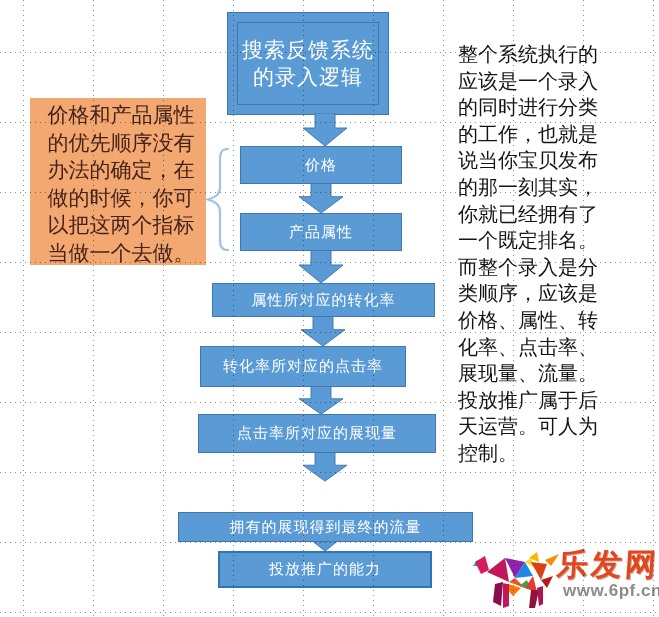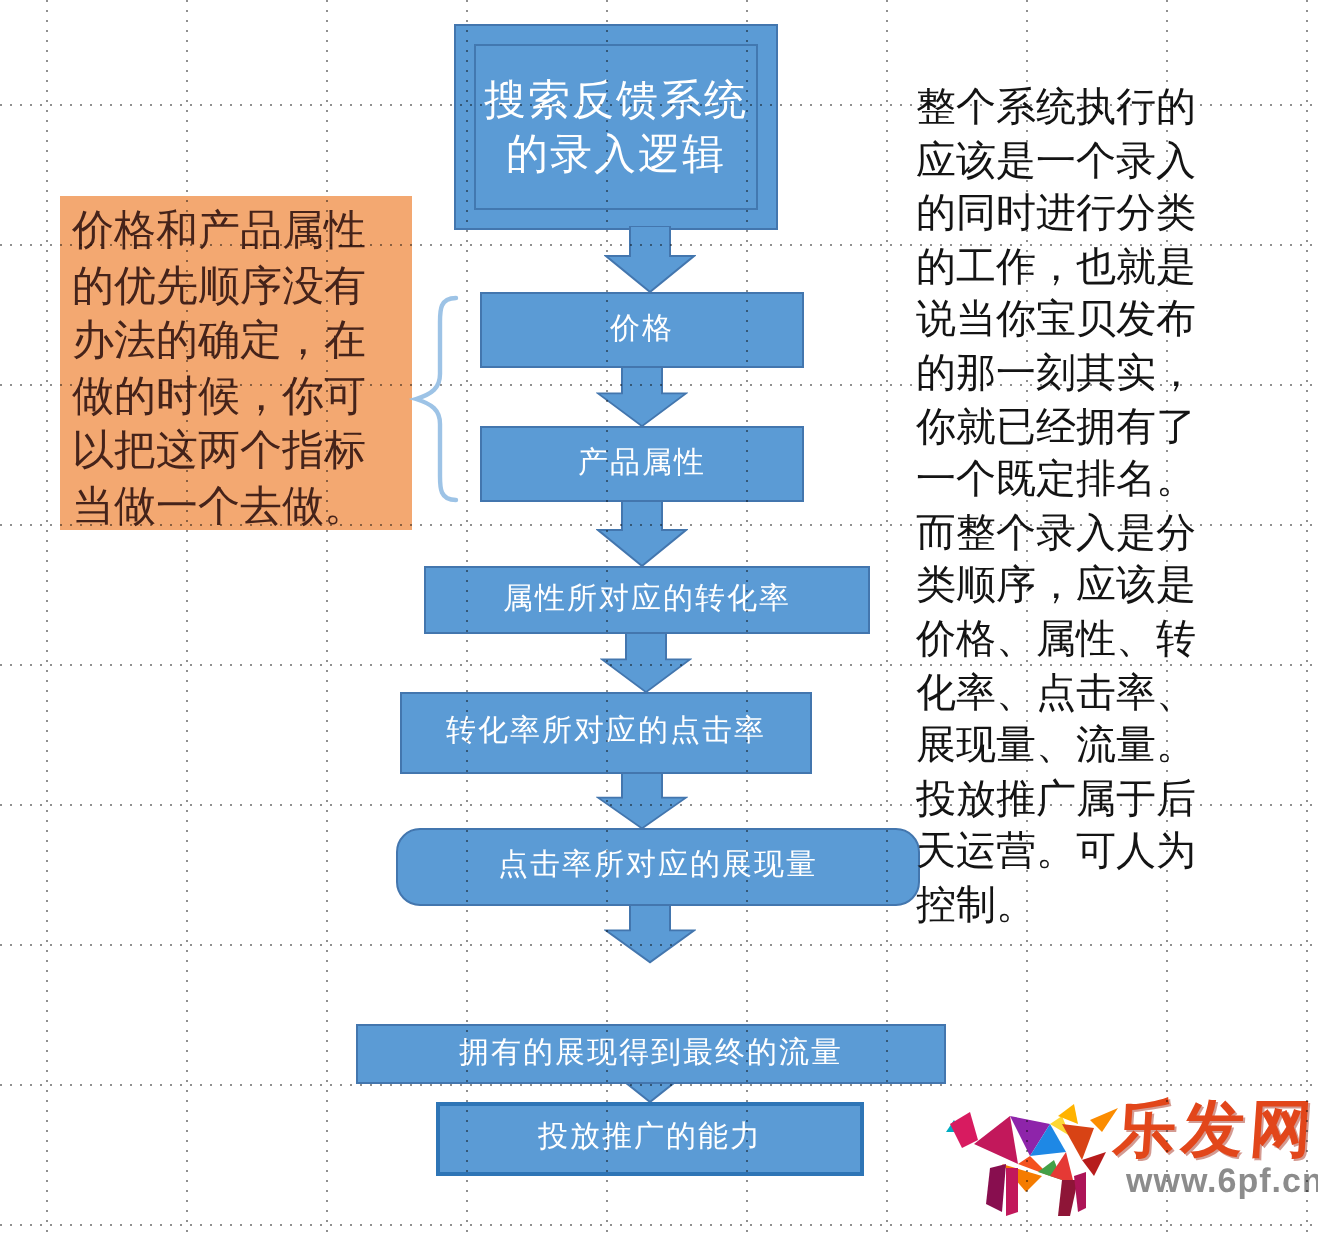--- a/index.html
+++ b/index.html
@@ -15,40 +15,40 @@
     white-space:pre-line;box-sizing:border-box;letter-spacing:1px;
   }
   #title-node{left:227px;top:12px;width:162px;height:103px;font-size:21px;}
   #title-node .inner-frame{
     position:absolute;inset:9px;border:1px solid rgba(27,62,116,.38);pointer-events:none;
   }
   #node-0{left:240px;top:146px;width:162px;height:38px;}
   #node-1{left:240px;top:213px;width:162px;height:38px;}
   #node-2{left:212px;top:283px;width:223px;height:34px;}
   #node-3{left:200px;top:346px;width:206px;height:41px;}
-  #node-4{left:198px;top:414px;width:262px;height:39px;border-radius:12px;}
+  #node-4{left:198px;top:414px;width:238px;height:39px;}
   #node-5{left:178px;top:481px;width:295px;height:30px;margin-top:31px;}
   #node-6{left:218px;top:551px;width:214px;height:37px;border:2px solid var(--final-border);}
   
   .arrow{position:absolute;width:46px;}
   .arrow svg{display:block;width:100%;height:100%;}
   .arrow polygon{fill:var(--node-fill);stroke:var(--node-border);stroke-width:1;}
   #arrow-0{left:302px;top:113px;height:34px;}
   #arrow-1{left:298px;top:183px;height:31px;}
   #arrow-2{left:298px;top:250px;height:34px;}
   #arrow-3{left:300px;top:316px;height:31px;}
   #arrow-4{left:298px;top:386px;height:29px;}
   #arrow-5{left:302px;top:452px;height:30px;}
   #arrow-6{left:302px;top:519px;height:33px;}
   
   .note-left{
     position:absolute;left:30px;top:98px;width:176px;height:167px;
     background:var(--note-fill);color:var(--note-text);
     font-size:21px;line-height:27.5px;white-space:pre-line;
-    padding:4px 0 0 6px;box-sizing:border-box;
+    padding:4px 0 0 6px;box-sizing:border-box;text-align:center;
   }
   .note-right{
     position:absolute;left:458px;top:41px;width:200px;
     color:var(--text);font-size:20px;line-height:26.6px;white-space:pre-line;
   }
   .brace{position:absolute;left:204px;top:147px;width:28px;height:105px;}
   .brace path{stroke:var(--brace);stroke-width:2.2;fill:none;stroke-linecap:round;}
   
   .watermark{position:absolute;left:473px;top:544px;width:182px;height:66px;}
   .bull{position:absolute;left:0;top:6px;width:88px;height:60px;}

